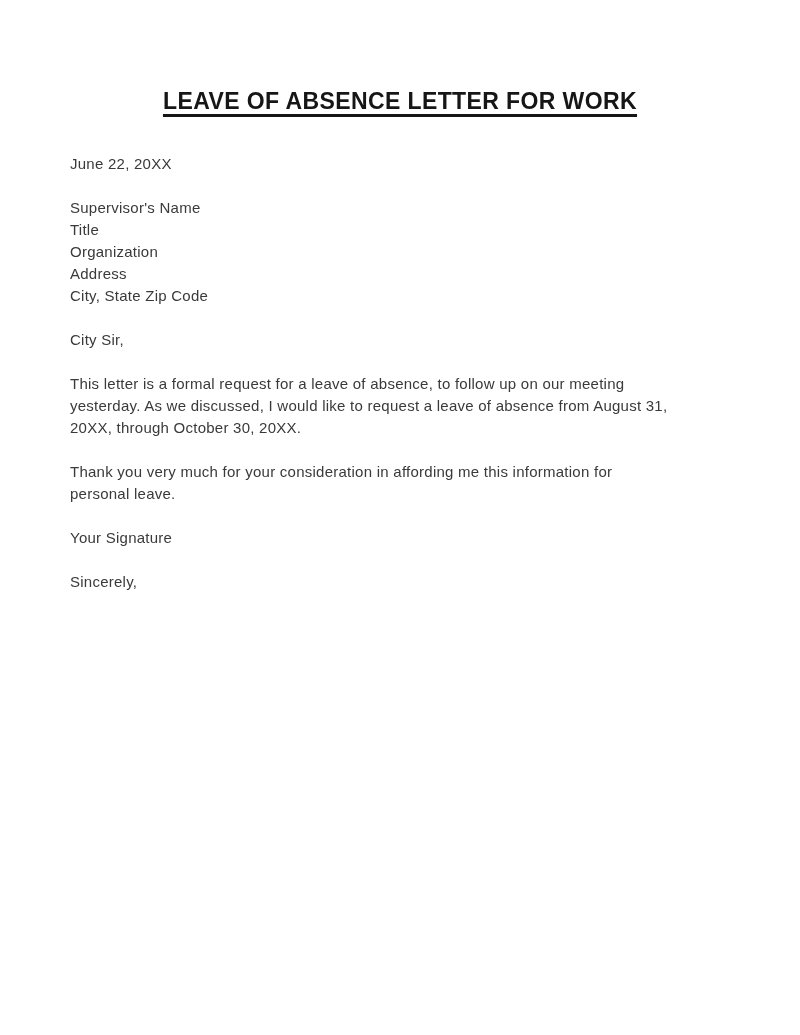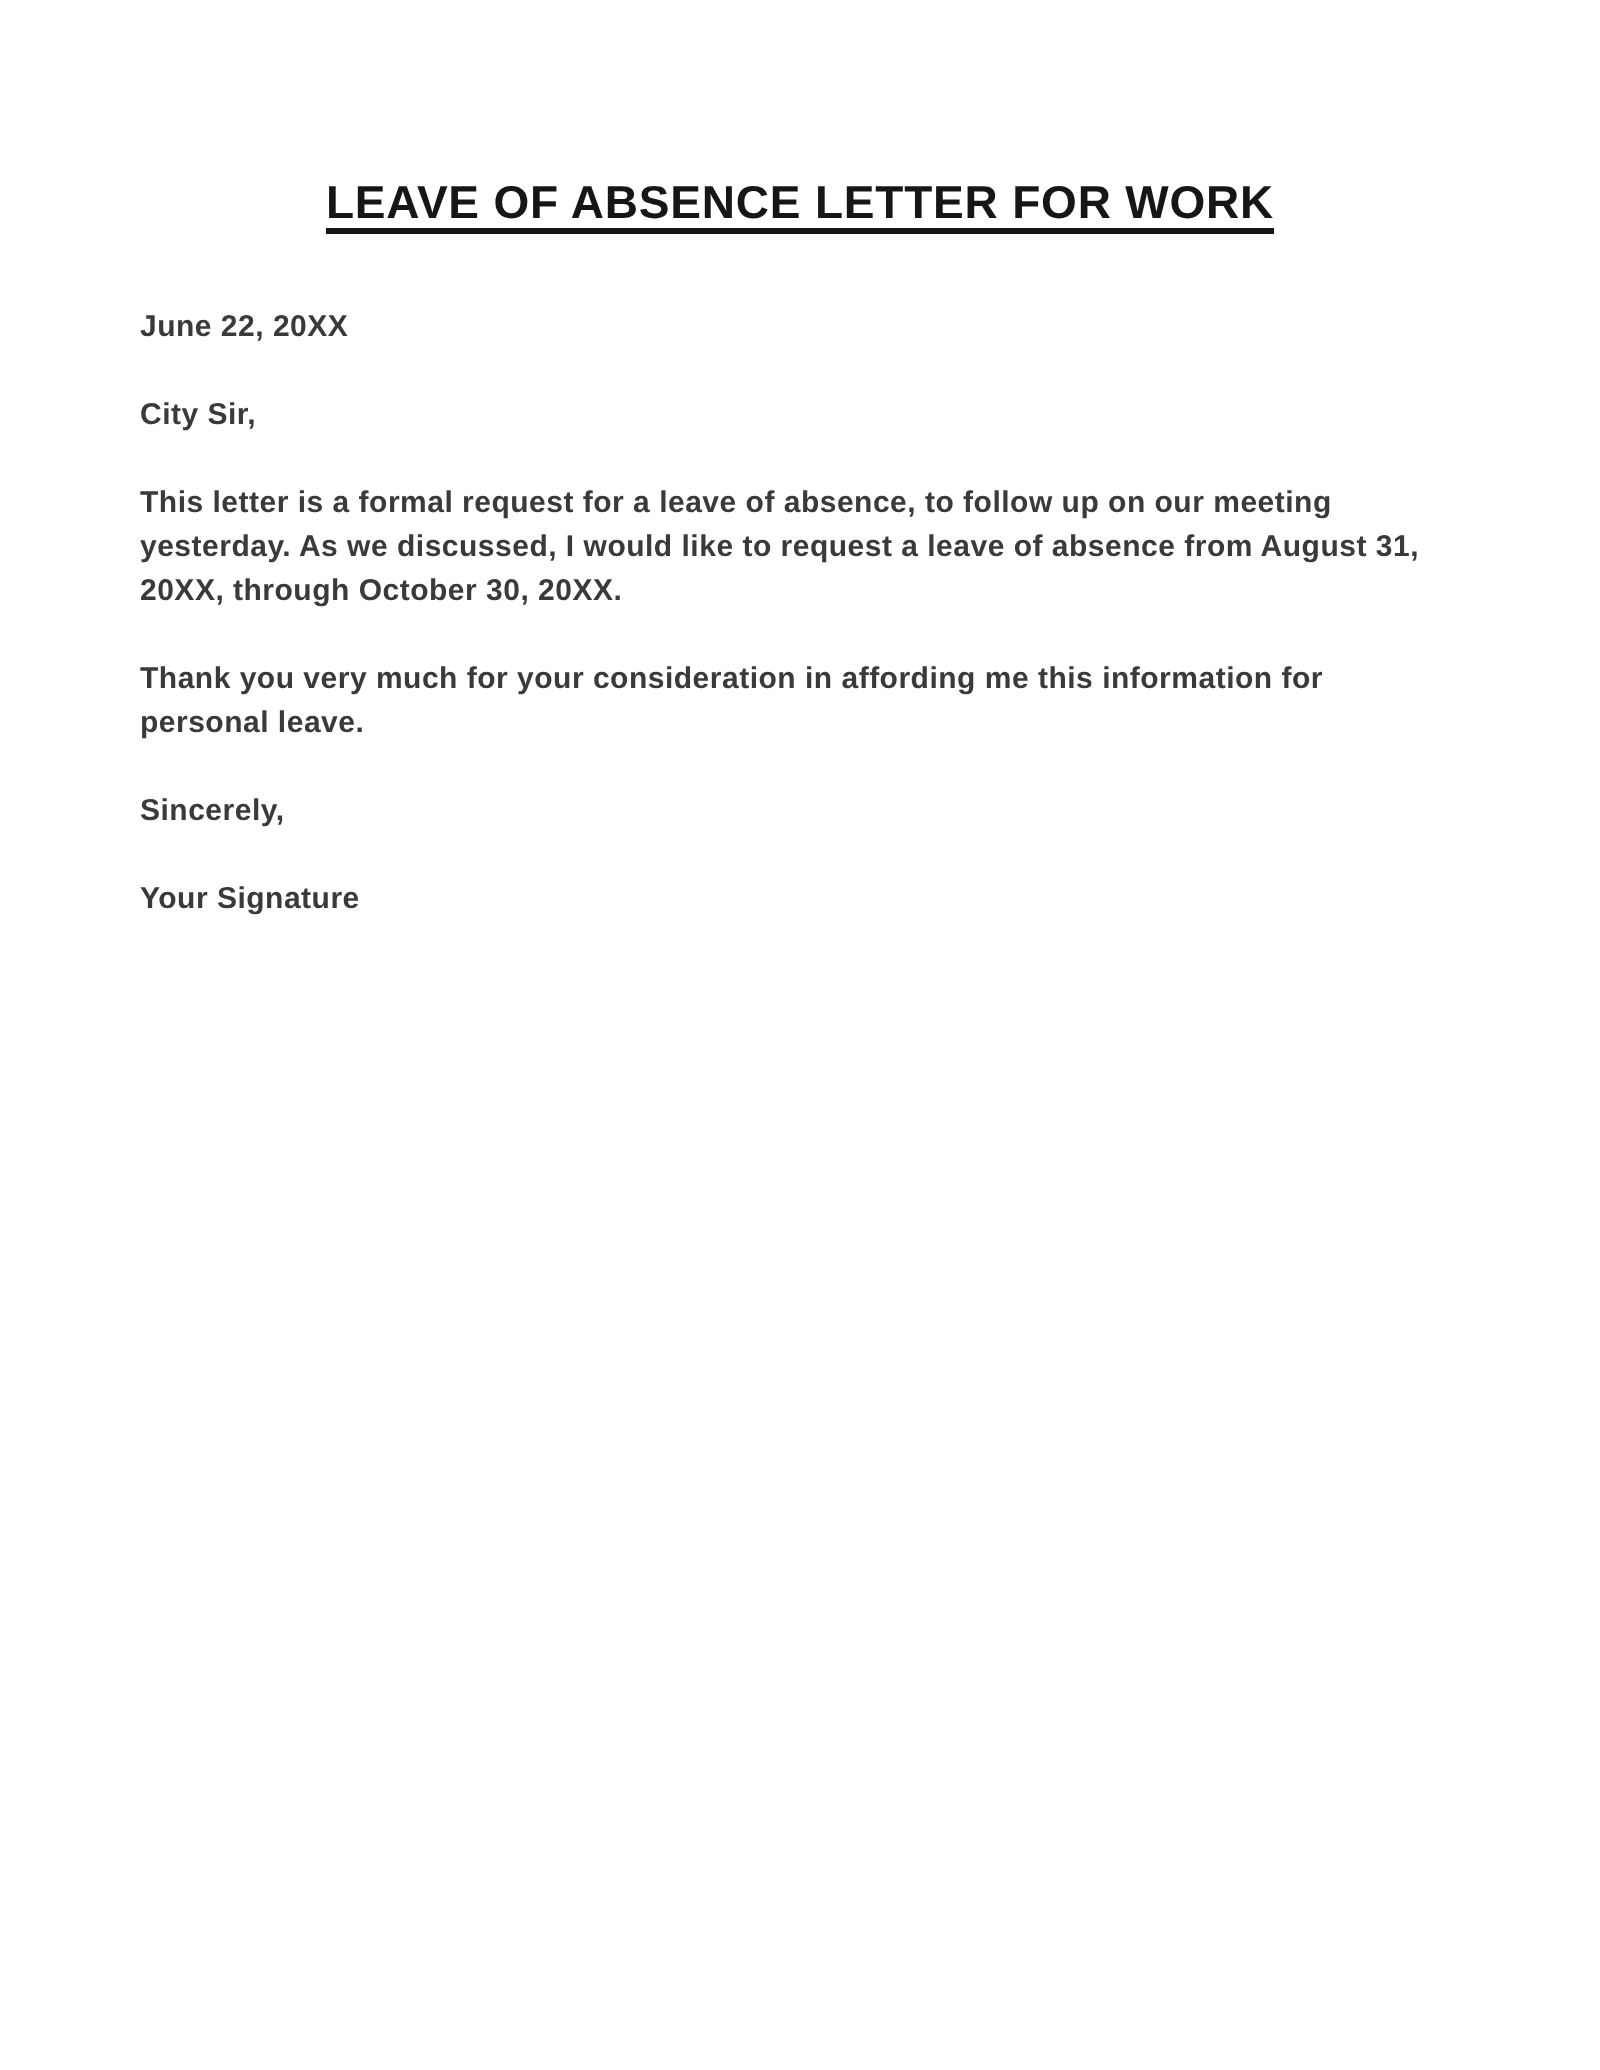--- a/index.html
+++ b/index.html
@@ -28,47 +28,51 @@
     text-decoration: underline;
     text-decoration-thickness: 2.5px;
     text-underline-offset: 5px;
     white-space: nowrap;
   }
   .letter-body {
     margin: 0 70px;
     font-size: 15px;
     line-height: 22px;
     letter-spacing: 0.25px;
-    font-weight: bold;
   }
   .block {
     margin: 0 0 22px 0;
     white-space: pre-line;
   }
   .block:last-child {
     margin-bottom: 0;
   }
 </style>
 </head>
 <body>
 
 <div class="page">
   <h1 class="doc-title">LEAVE OF ABSENCE LETTER FOR WORK</h1>
 
   <div class="letter-body">
     <p class="block">June 22, 20XX</p>
 
+    <p class="block">Supervisor's Name
+Title
+Organization
+Address
+City, State Zip Code</p>
 
     <p class="block">City Sir,</p>
 
     <p class="block">This letter is a formal request for a leave of absence, to follow up on our meeting
 yesterday. As we discussed, I would like to request a leave of absence from August 31,
 20XX, through October 30, 20XX.</p>
 
 
     <p class="block">Thank you very much for your consideration in affording me this information for
 personal leave.</p>
 
+    <p class="block">Your Signature</p>
+
     <p class="block">Sincerely,</p>
-
-    <p class="block">Your Signature</p>
   </div>
 </div>
 
 </body></html>

